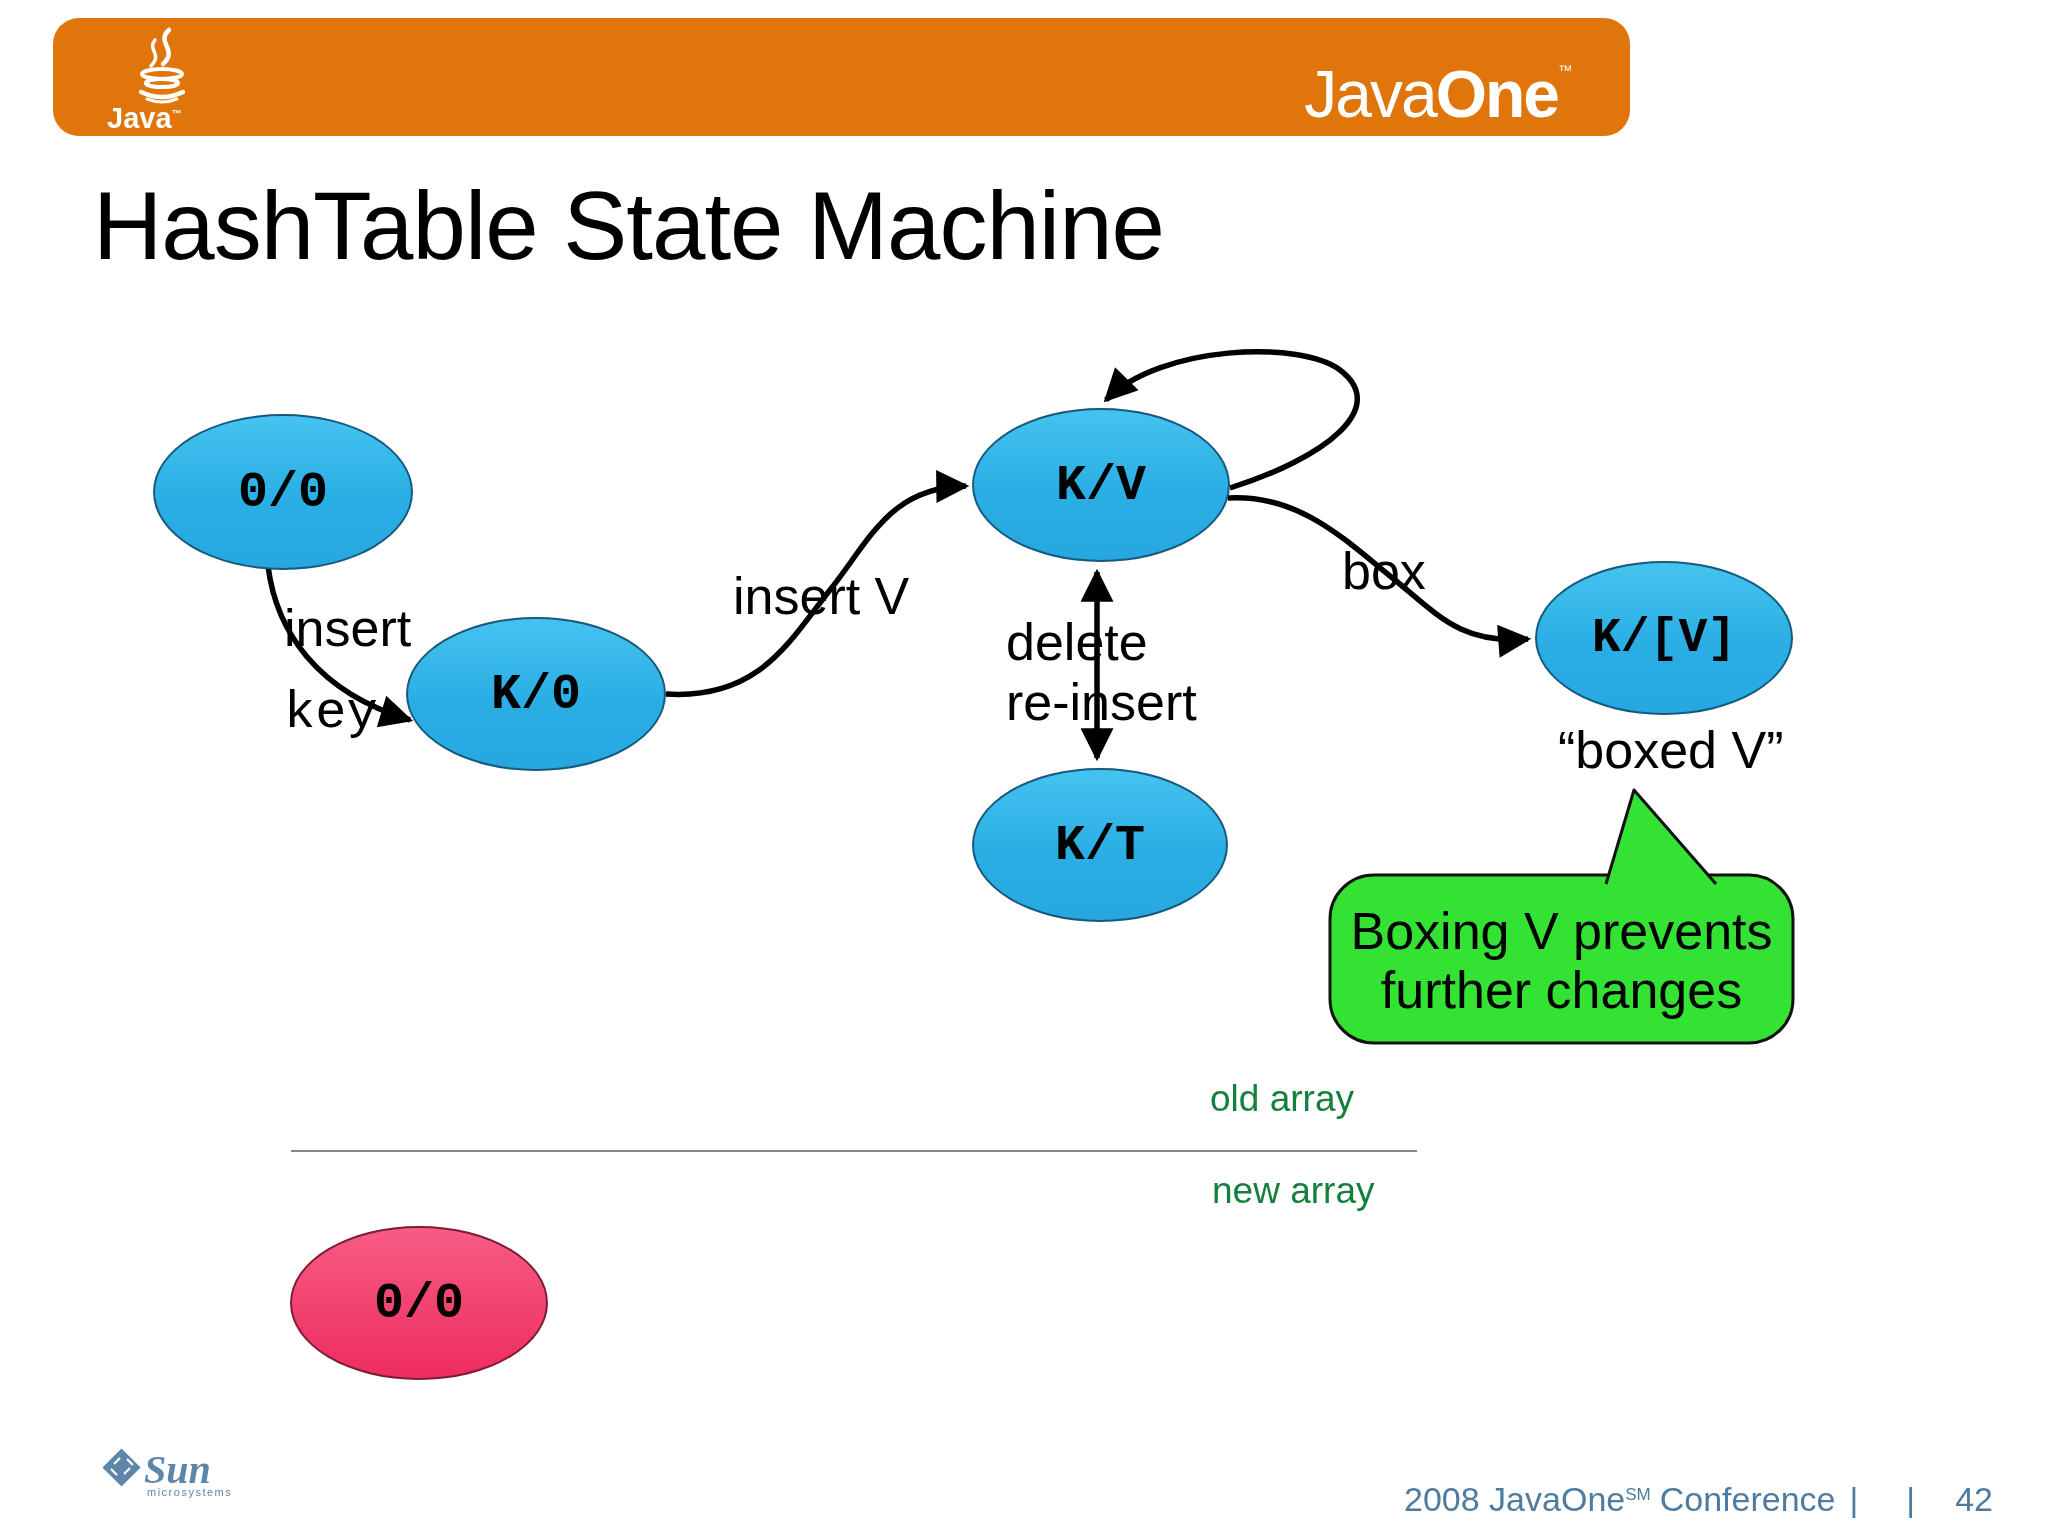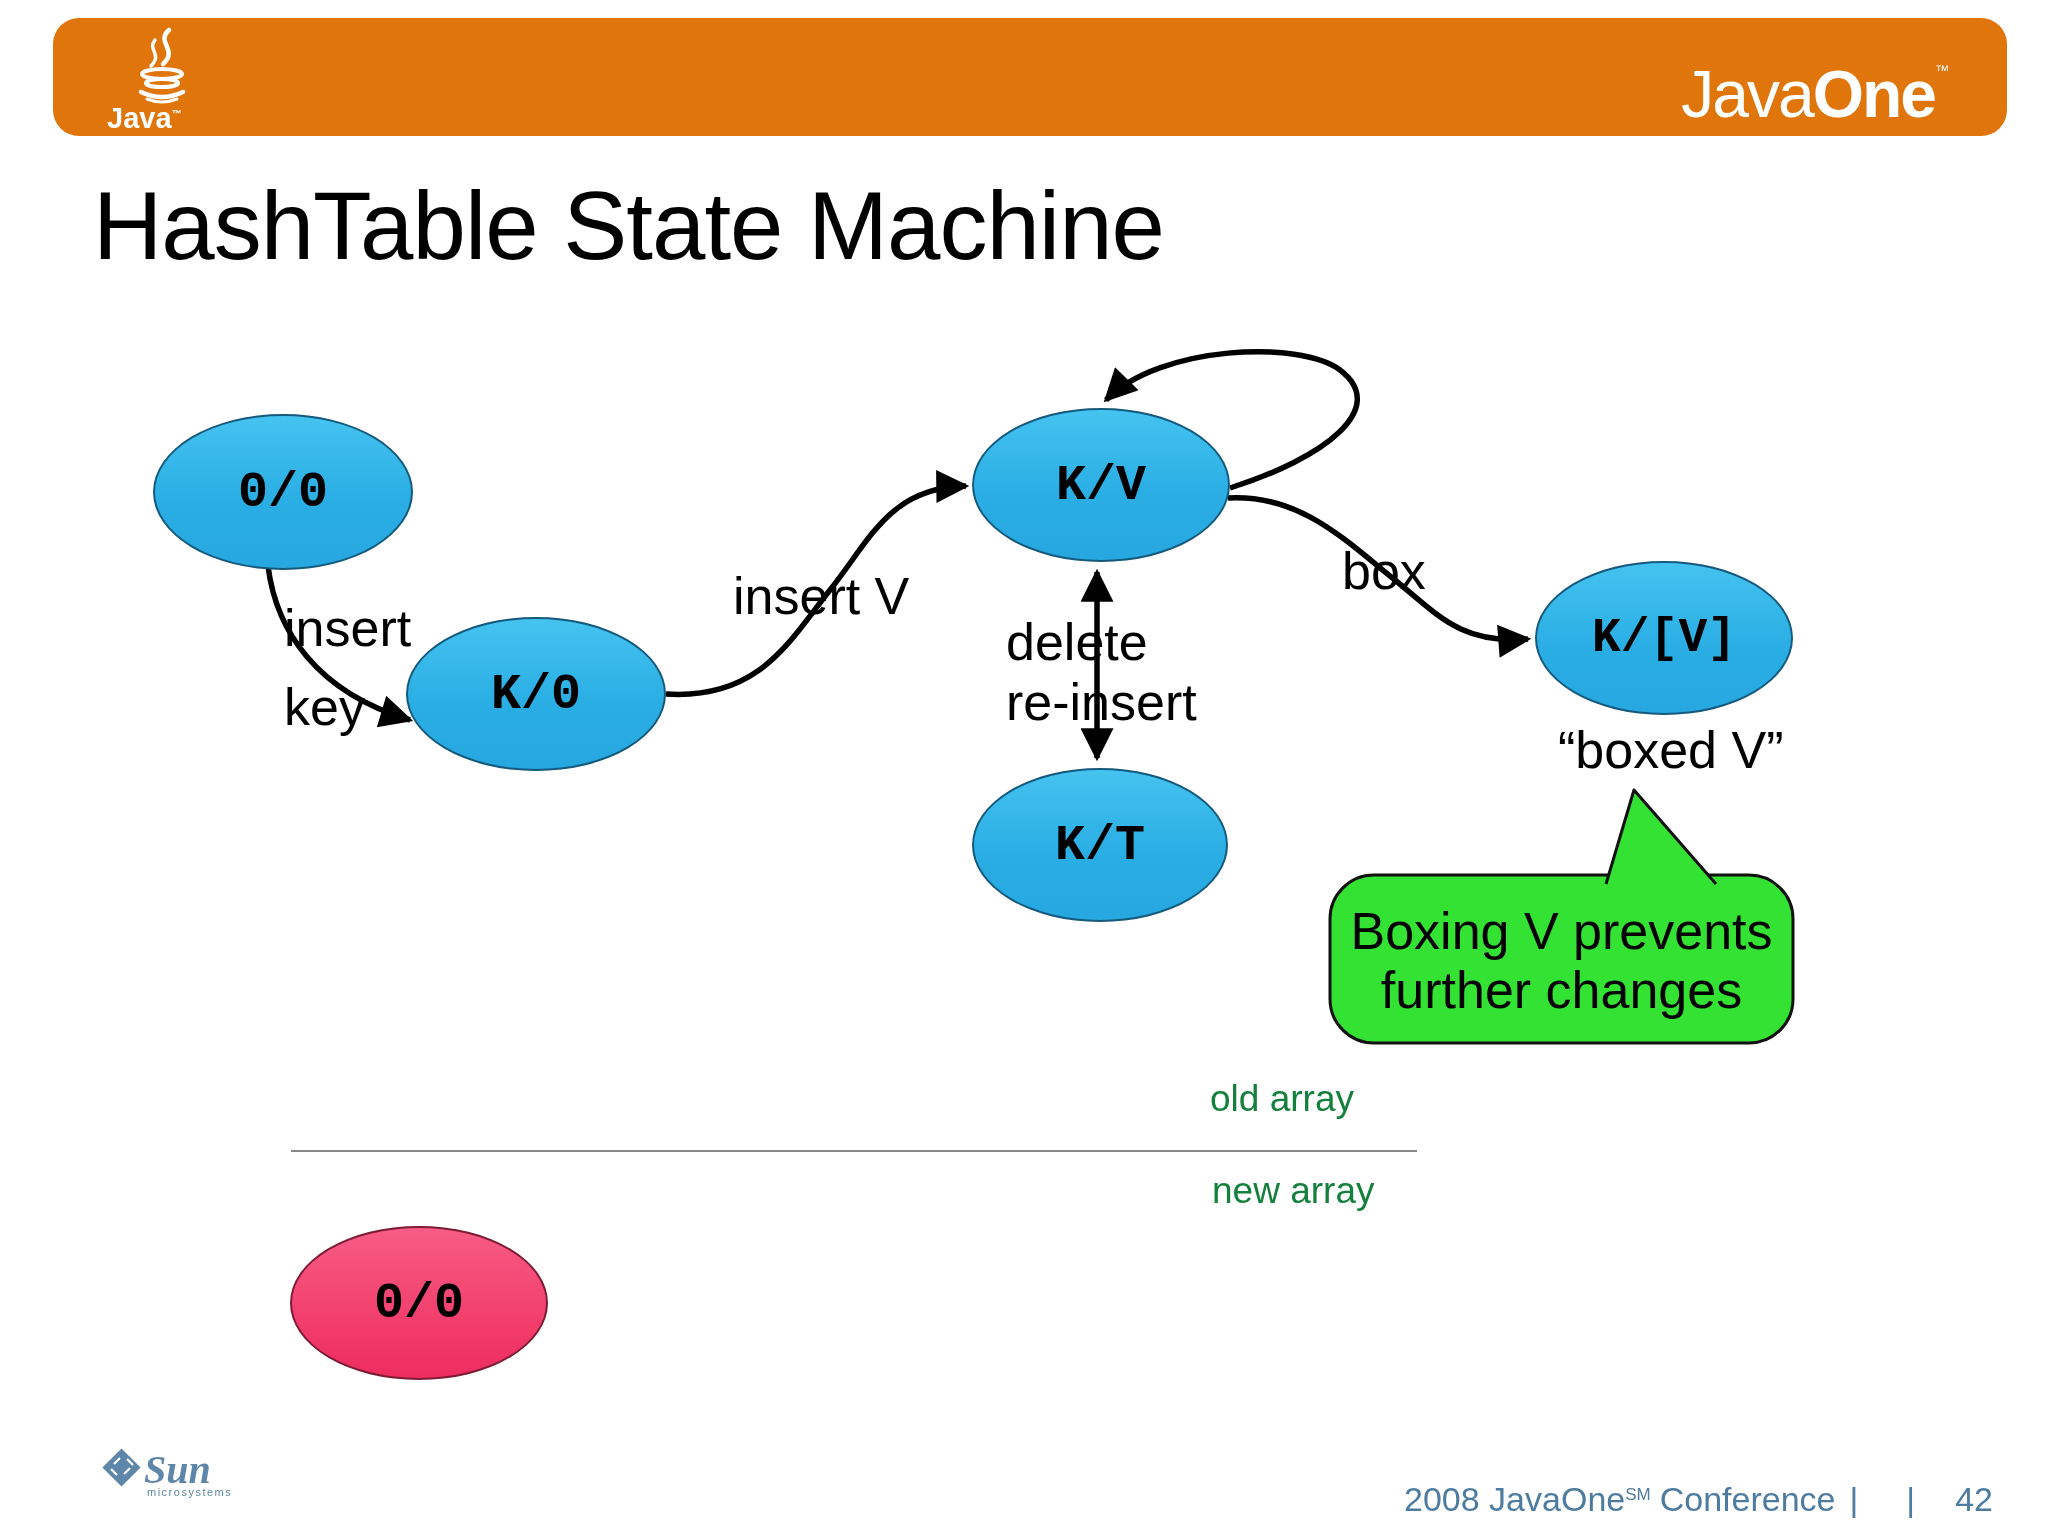--- a/index.html
+++ b/index.html
@@ -2,21 +2,21 @@
 <html><head>
 <meta charset="utf-8">
 <style>
   html,body{margin:0;padding:0;background:#fff;}
   .slide{
     position:relative;width:2048px;height:1536px;background:#ffffff;overflow:hidden;
     font-family:"Liberation Sans",sans-serif;color:#000;
   }
   
   .topbar{
-    position:absolute;left:53px;top:18px;width:1954px;height:118px;
+    position:absolute;left:53px;top:18px;width:1577px;height:118px;
     background:#E0750C;border-radius:26px;
     display:flex;align-items:center;justify-content:space-between;
     padding:0;box-sizing:border-box;
   }
   .java-logo{position:absolute;left:52px;top:8px;width:120px;height:108px;color:#fff;}
   .java-word{
     position:absolute;left:2px;top:76px;font-size:29px;font-weight:700;color:#fff;
     letter-spacing:0px;font-family:"Liberation Sans",sans-serif;
   }
   .java-tm{font-size:10px;vertical-align:super;}
@@ -46,21 +46,21 @@
     background:linear-gradient(180deg,#45c3f0 0%,#2aaee4 55%,#27a7e0 100%);
     border:2px solid #155a7d;
   }
   .node.pink{
     background:linear-gradient(180deg,#f75c84 0%,#ee2c5f 100%);
     border:2px solid #7e1b35;
   }
   
   .elabel{position:absolute;font-size:52px;color:#000;white-space:nowrap;}
   .elabel span{display:block;}
-  .lh-wide span + span{margin-top:19px;}
+  .lh-wide span + span{margin-top:26px;font-family:Liberation Mono, monospace;}
   .lh-tight span + span{}
   .array-label{position:absolute;font-size:37px;color:#15803d;white-space:nowrap;}
   
   .bubble-text{
     position:absolute;left:1330px;top:886px;width:463px;height:150px;
     display:flex;flex-direction:column;align-items:center;justify-content:center;
     font-size:52px;line-height:1.13;color:#000;text-align:center;
   }
   
   .sun-logo{position:absolute;left:100px;top:1446px;width:180px;height:60px;color:#5E86A8;}

